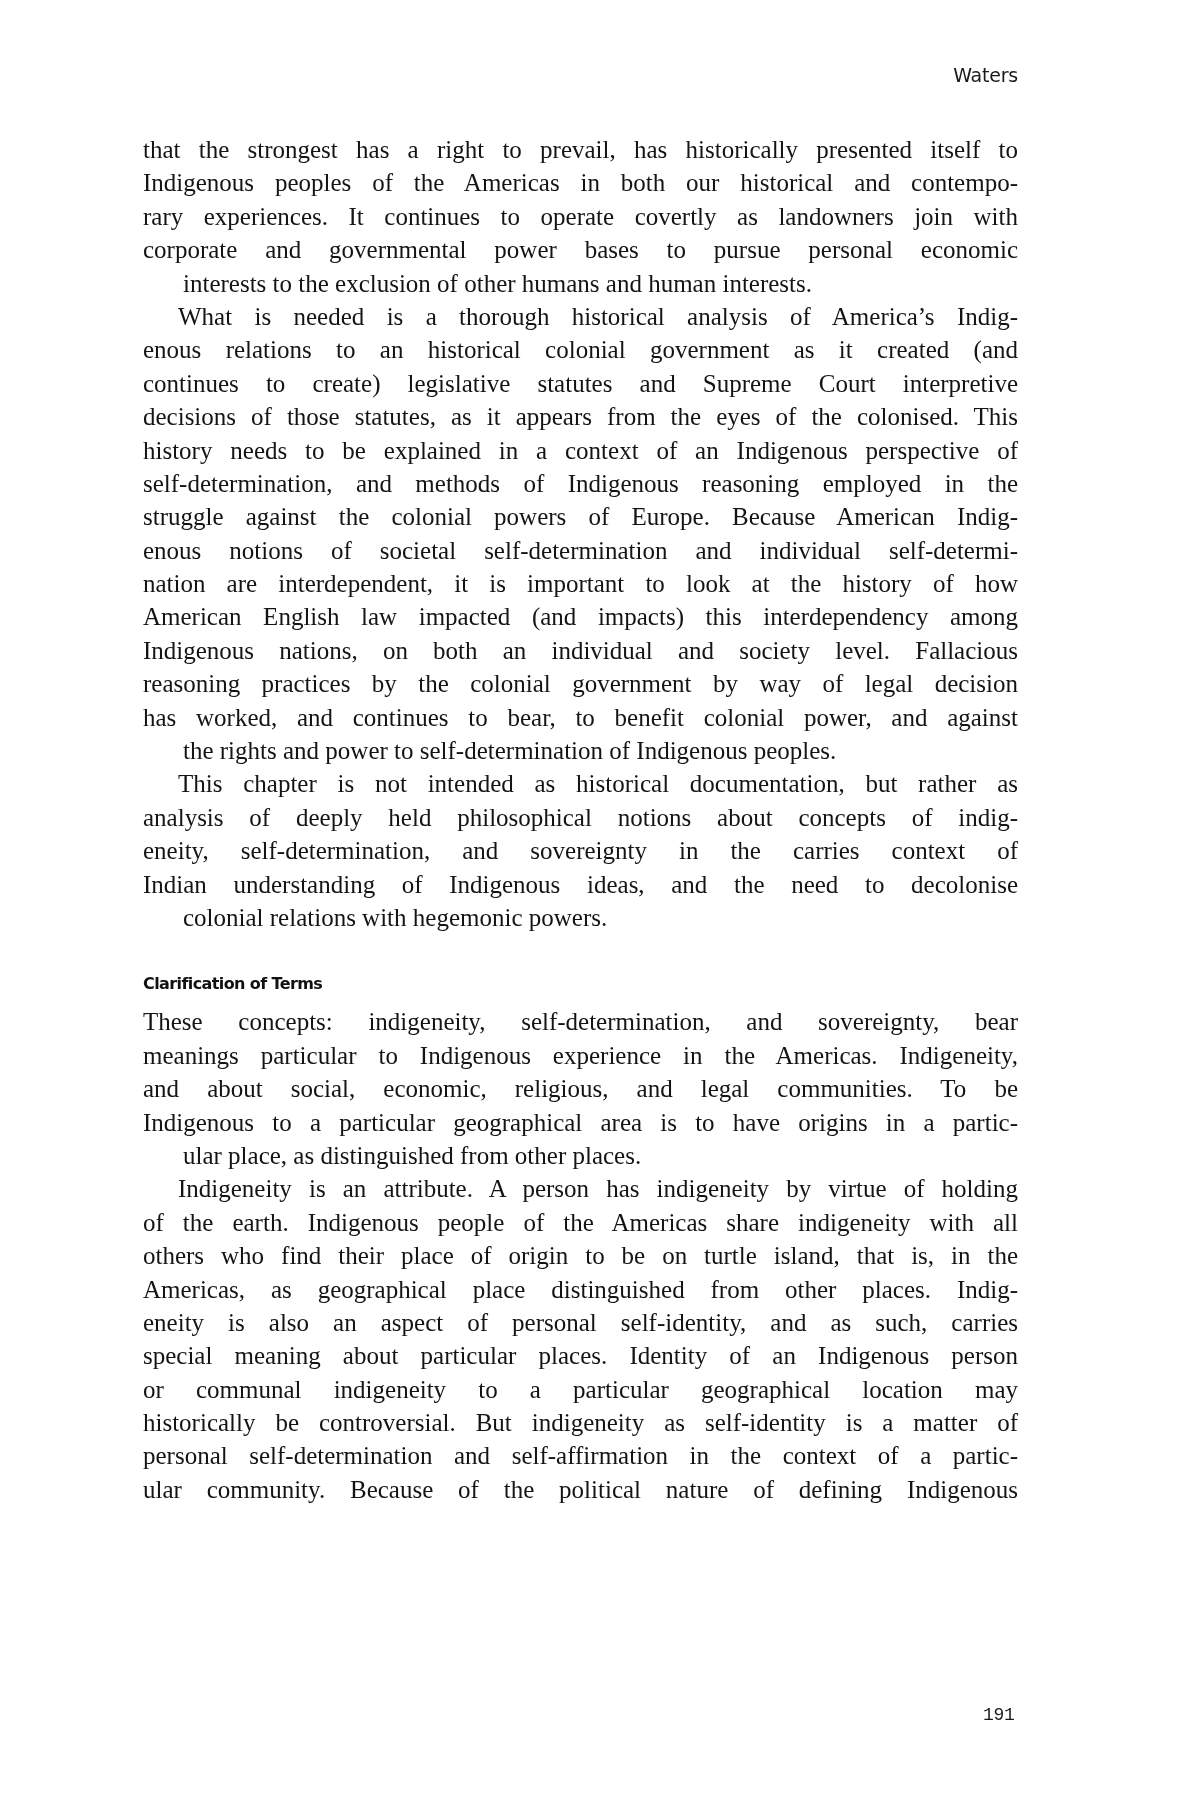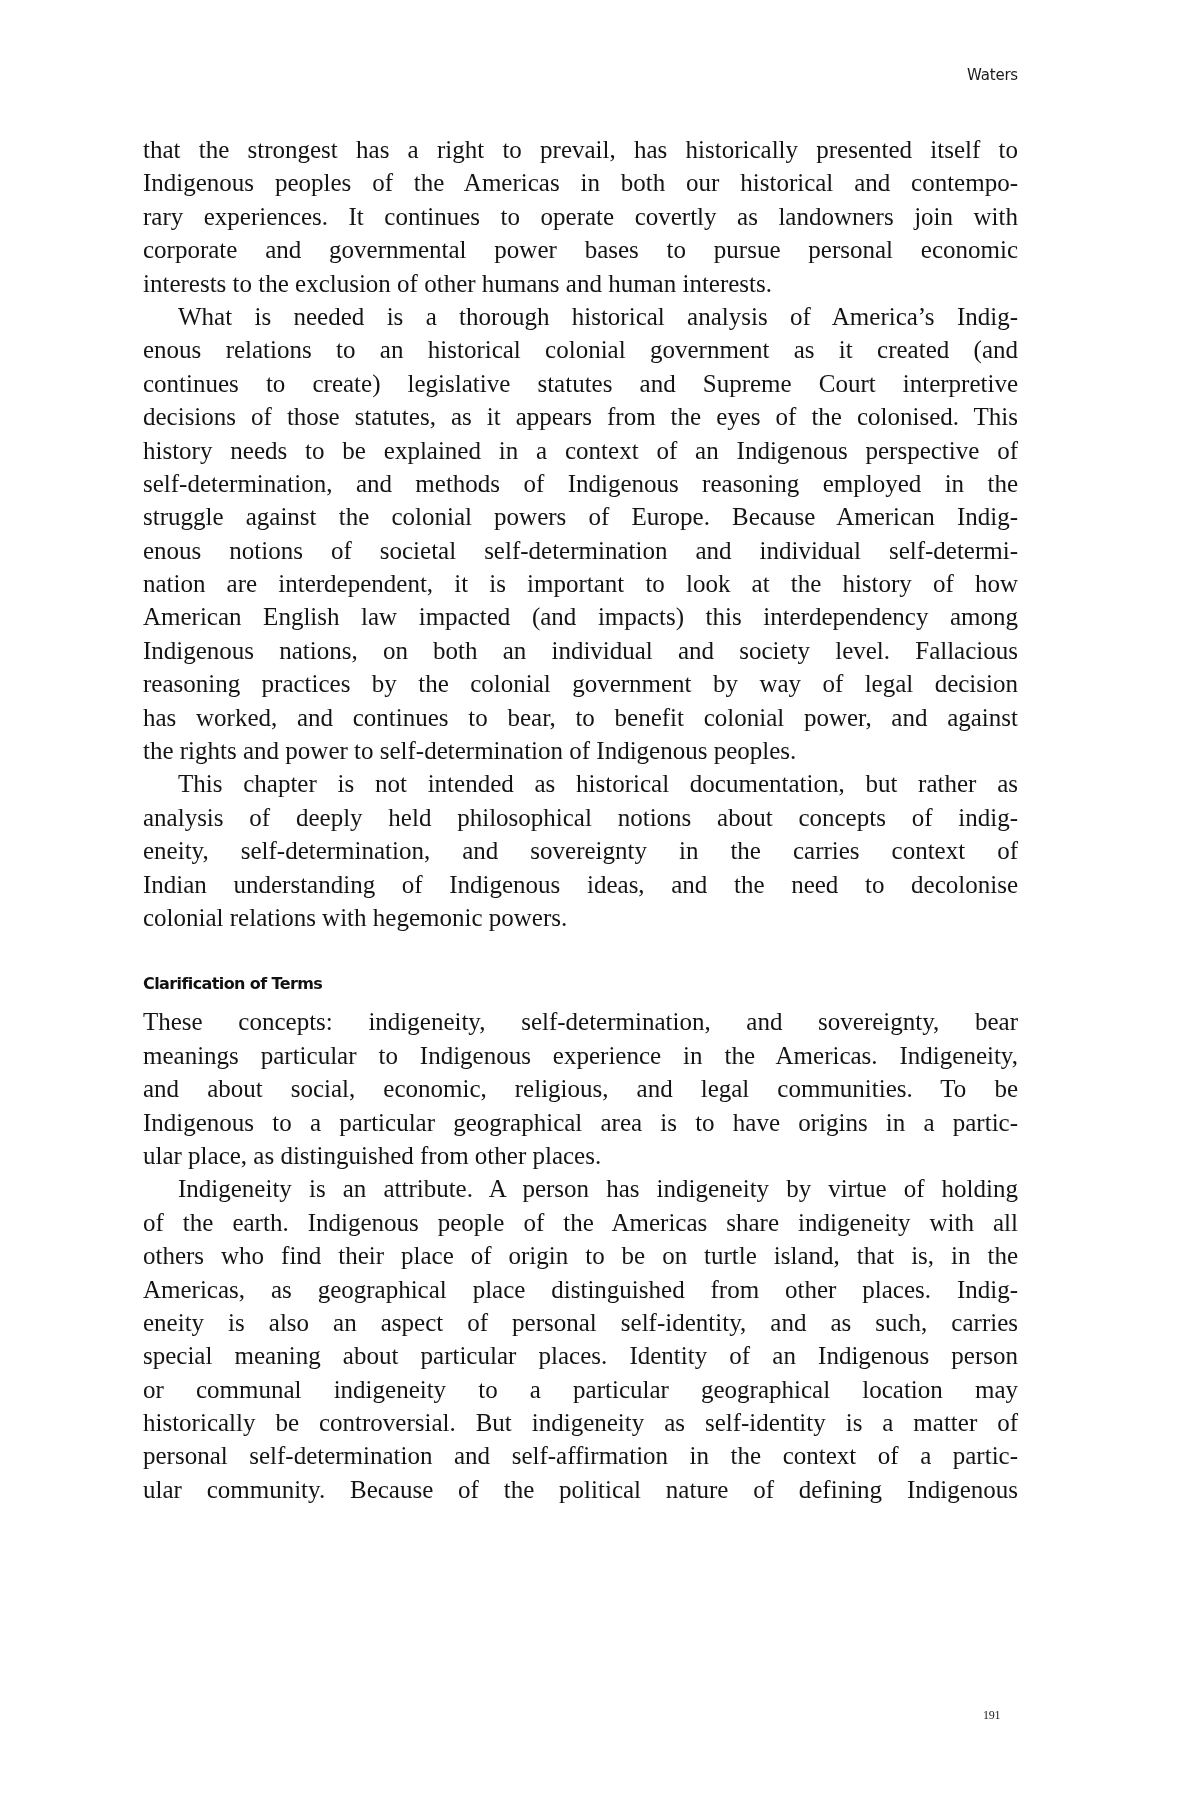--- a/index.html
+++ b/index.html
@@ -12,21 +12,21 @@
       height: 1812px;
       position: relative;
       overflow: hidden;
       color: #141414;
     }
     .running-head {
       position: absolute;
       right: 179px;
       top: 62px;
       font-family: "DejaVu Sans", "Liberation Sans", sans-serif;
-      font-size: 15px;
+      font-size: 19px;
       line-height: 26px;
       color: #1a1a1a;
       letter-spacing: -0.2px;
     }
     .text-block {
       position: absolute;
       left: 143px;
       top: 133px;
       width: 875px;
       font-family: "Liberation Serif", "DejaVu Serif", serif;
@@ -38,39 +38,40 @@
       display: block;
       white-space: nowrap;
       text-align: justify;
       text-align-last: justify;
       height: 33.4px;
       overflow: visible;
     }
     .line.last {
       text-align: right;
       text-align-last: left;
+      margin-left: 40px;
     }
     .line.indent {
       padding-left: 35px;
     }
     .section-heading {
       font-family: "DejaVu Sans", "Liberation Sans", sans-serif;
       font-weight: bold;
       font-size: 16px;
       letter-spacing: -0.6px;
       line-height: 30px;
       margin: 35px 0 6px 0;
       color: #111;
     }
     .folio {
       position: absolute;
       left: 983px;
       top: 1703px;
-      font-family: Liberation Serif, serif;
-      font-size: 12px;
+      font-family: Liberation Mono, monospace;
+      font-size: 18px;
       line-height: 24px;
       color: #1a1a1a;
       letter-spacing: -0.3px;
     }
   </style>
 </head>
 <body>
 
 <div class="running-head">Waters</div>
 

